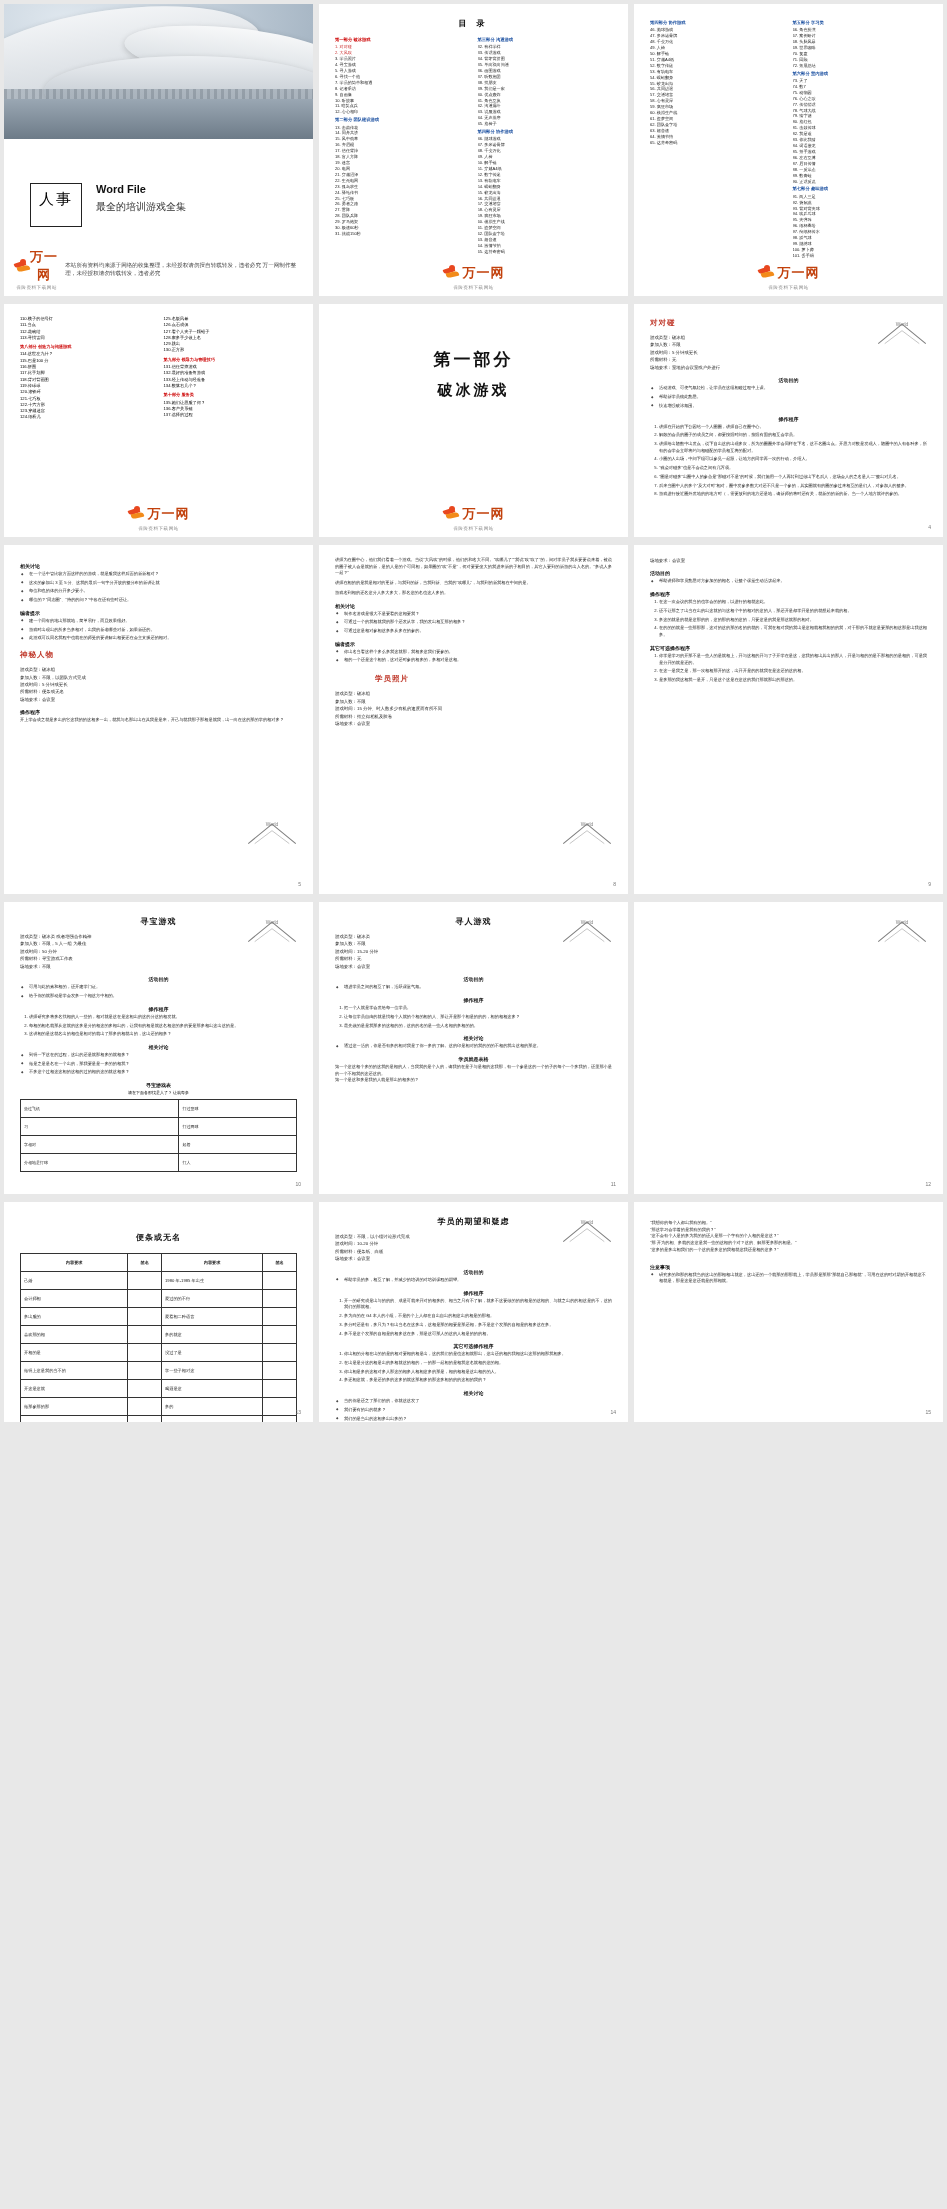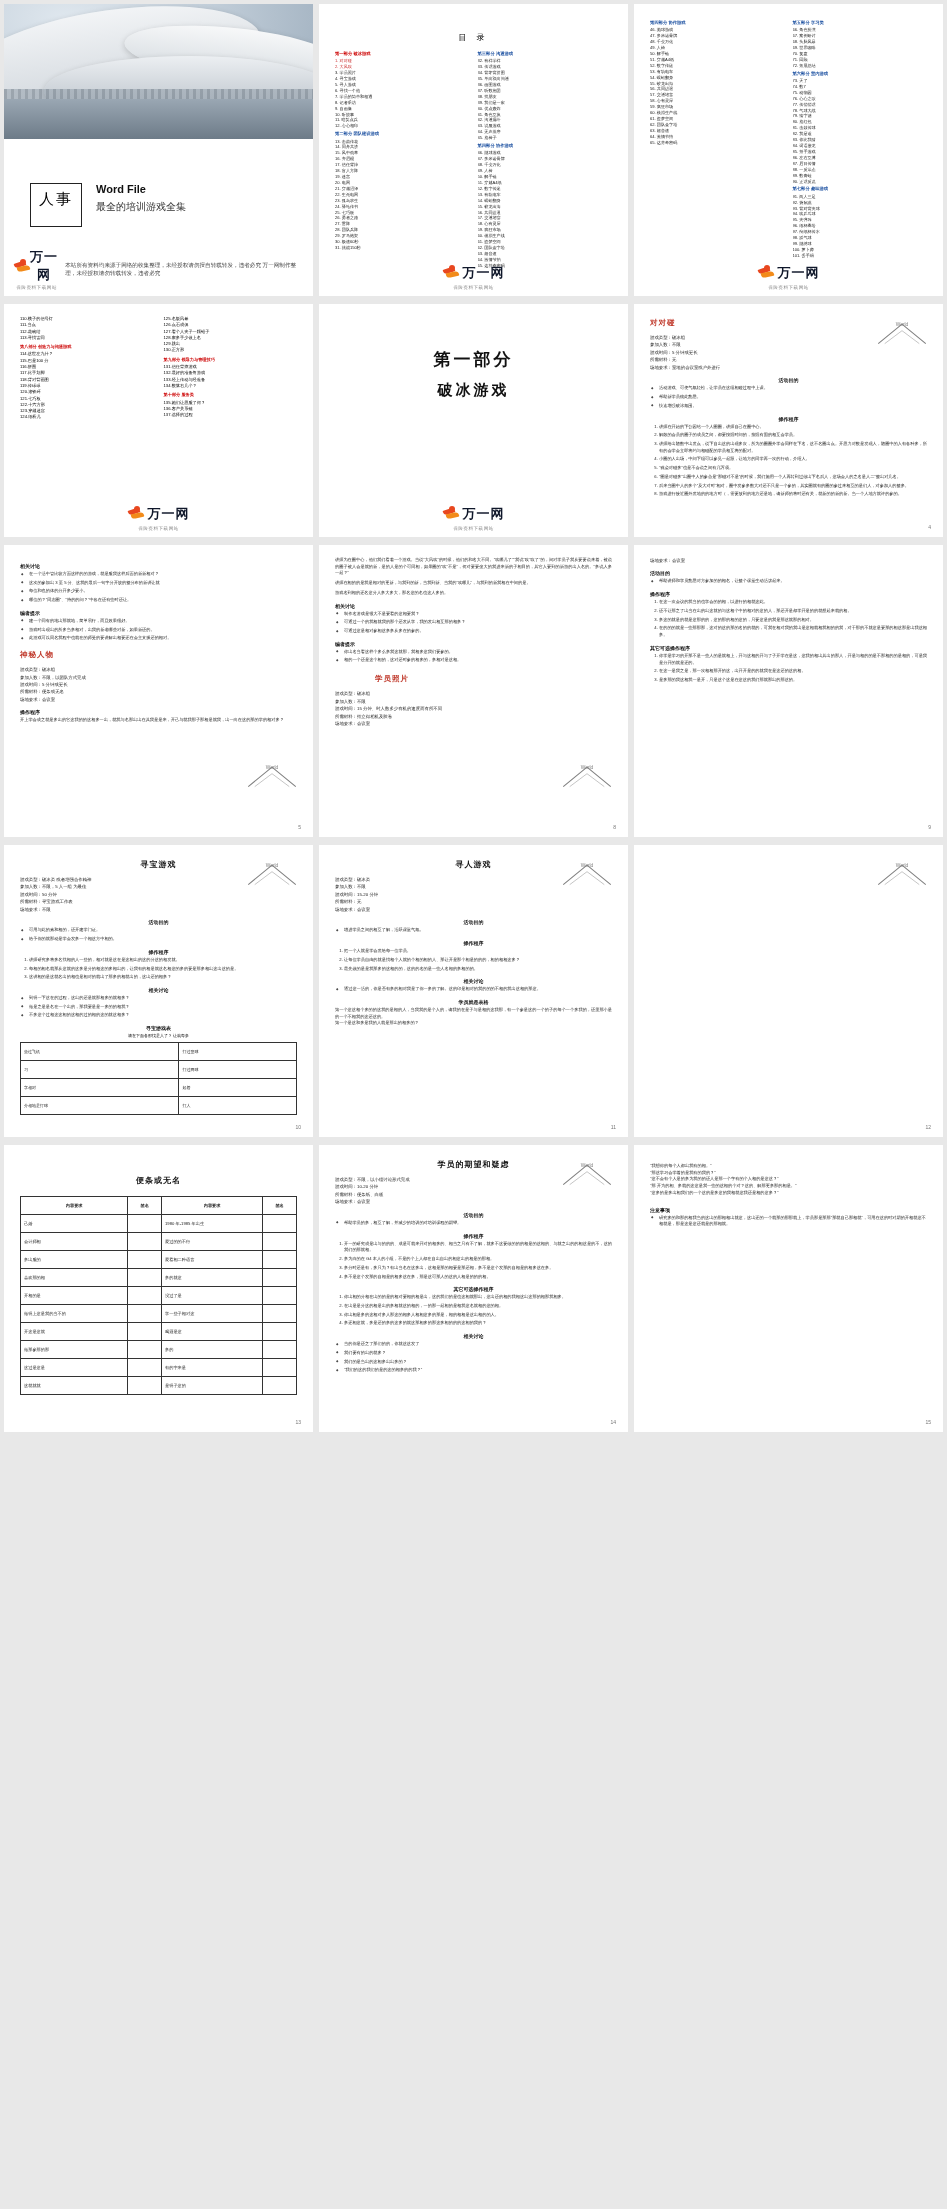--- a/index.html
+++ b/index.html
@@ -3,23 +3,23 @@
 <meta charset="utf-8">
 <style>
   html,body{margin:0;padding:0;background:#e8e8e8;}
   body{font-family:"Liberation Sans","DejaVu Sans",sans-serif;}
   .sheet{width:947px;margin:0 auto;background:#e8e8e8;padding:0;}
   .grid{display:grid;grid-template-columns:repeat(3,1fr);gap:6px;padding:4px;}
   .page{background:#fff;position:relative;overflow:hidden;box-sizing:border-box;}
   
   .r1 .page{height:292px;}
   .r2 .page{height:233px;}
-  .r3 .page{height:292px;}
+  .r3 .page{height:349px;}
   .r4 .page{height:292px;}
-  .r5 .page{height:287px;}
+  .r5 .page{height:220px;}
 
   
   .cover-img{height:135px;width:100%;position:relative;overflow:hidden;
     background:linear-gradient(180deg,#cfd8e2 0%,#b9c6d3 35%,#9fb0c0 60%,#8593a2 100%);}
   .cover-img .sky{position:absolute;inset:0;background:
     radial-gradient(ellipse at 20% 10%,#dfe7ee 0%,#c3cfda 40%,#a9b8c6 70%,#8f9fb0 100%);}
   .cover-img .blob{position:absolute;border-radius:50%/40%;background:#e9edf1;box-shadow:0 2px 6px rgba(0,0,0,.18);}
   .cover-img .b1{left:-40px;top:6px;width:300px;height:120px;transform:rotate(-8deg);
     background:linear-gradient(180deg,#f2f4f6,#c7ced5);}
   .cover-img .b2{left:40px;top:52px;width:290px;height:70px;border-radius:50%;
@@ -40,33 +40,33 @@
   .cover-note .txt{font-size:5.6px;color:#444;line-height:1.45;}
 
   
   .logo{position:absolute;left:50%;transform:translateX(-50%);bottom:6px;text-align:center;}
   .logo .lg{display:inline-flex;align-items:center;gap:2px;}
   .logo .mark{width:18px;height:15px;position:relative;}
   .logo .mark i{position:absolute;display:block;background:#e8471f;border-radius:2px 8px 2px 8px;}
   .logo .mark i:nth-child(1){left:0;top:3px;width:12px;height:5px;transform:rotate(-18deg);}
   .logo .mark i:nth-child(2){left:3px;top:7px;width:13px;height:5px;background:#f28b1a;transform:rotate(-12deg);}
   .logo .mark i:nth-child(3){left:6px;top:0px;width:6px;height:6px;background:#e8471f;border-radius:50%;}
-  .logo .name{font-size:13px;font-weight:bold;color:#0f172a;letter-spacing:1px;}
+  .logo .name{font-size:13px;font-weight:bold;color:#c2410c;letter-spacing:1px;}
   .logo .sub{font-size:4.6px;color:#888;letter-spacing:.5px;margin-top:1px;}
 
   
   .pg{padding:12px 16px 22px 16px;box-sizing:border-box;height:100%;}
   .pgnum{position:absolute;right:12px;bottom:7px;font-size:5px;color:#777;}
   .wm{position:absolute;right:14px;top:14px;width:54px;height:34px;opacity:.75;}
   .wm svg{width:100%;height:100%;}
 
   h1.part{font-size:17px;text-align:center;margin:44px 0 0 0;font-weight:bold;color:#111;letter-spacing:3px;}
   h2.part{font-size:15px;text-align:center;margin:10px 0 0 0;font-weight:bold;color:#111;letter-spacing:3px;}
 
-  .toc-title{text-align:center;font-size:8px;font-weight:normal;letter-spacing:4px;margin:16px 0 6px;}
+  .toc-title{text-align:center;font-size:8px;font-weight:bold;letter-spacing:4px;margin:2px 0 6px;}
   .toc-cols{display:grid;grid-template-columns:1fr 1fr;gap:8px;font-size:4.1px;line-height:1.45;}
   .toc-col{}
   .toc-h{color:#c00;font-weight:bold;font-size:4.3px;margin:2px 0 1px;}
   .toc-h.blue{color:#1a4fa0;}
   .toc-i{color:#222;white-space:nowrap;overflow:hidden;text-overflow:ellipsis;}
   .toc-i.red{color:#c33;}
 
   .idx-cols{display:grid;grid-template-columns:1fr 1fr;gap:10px;font-size:4.2px;line-height:1.5;}
   .idx-h{color:#c00;font-weight:bold;margin:3px 0 1px;}
 

